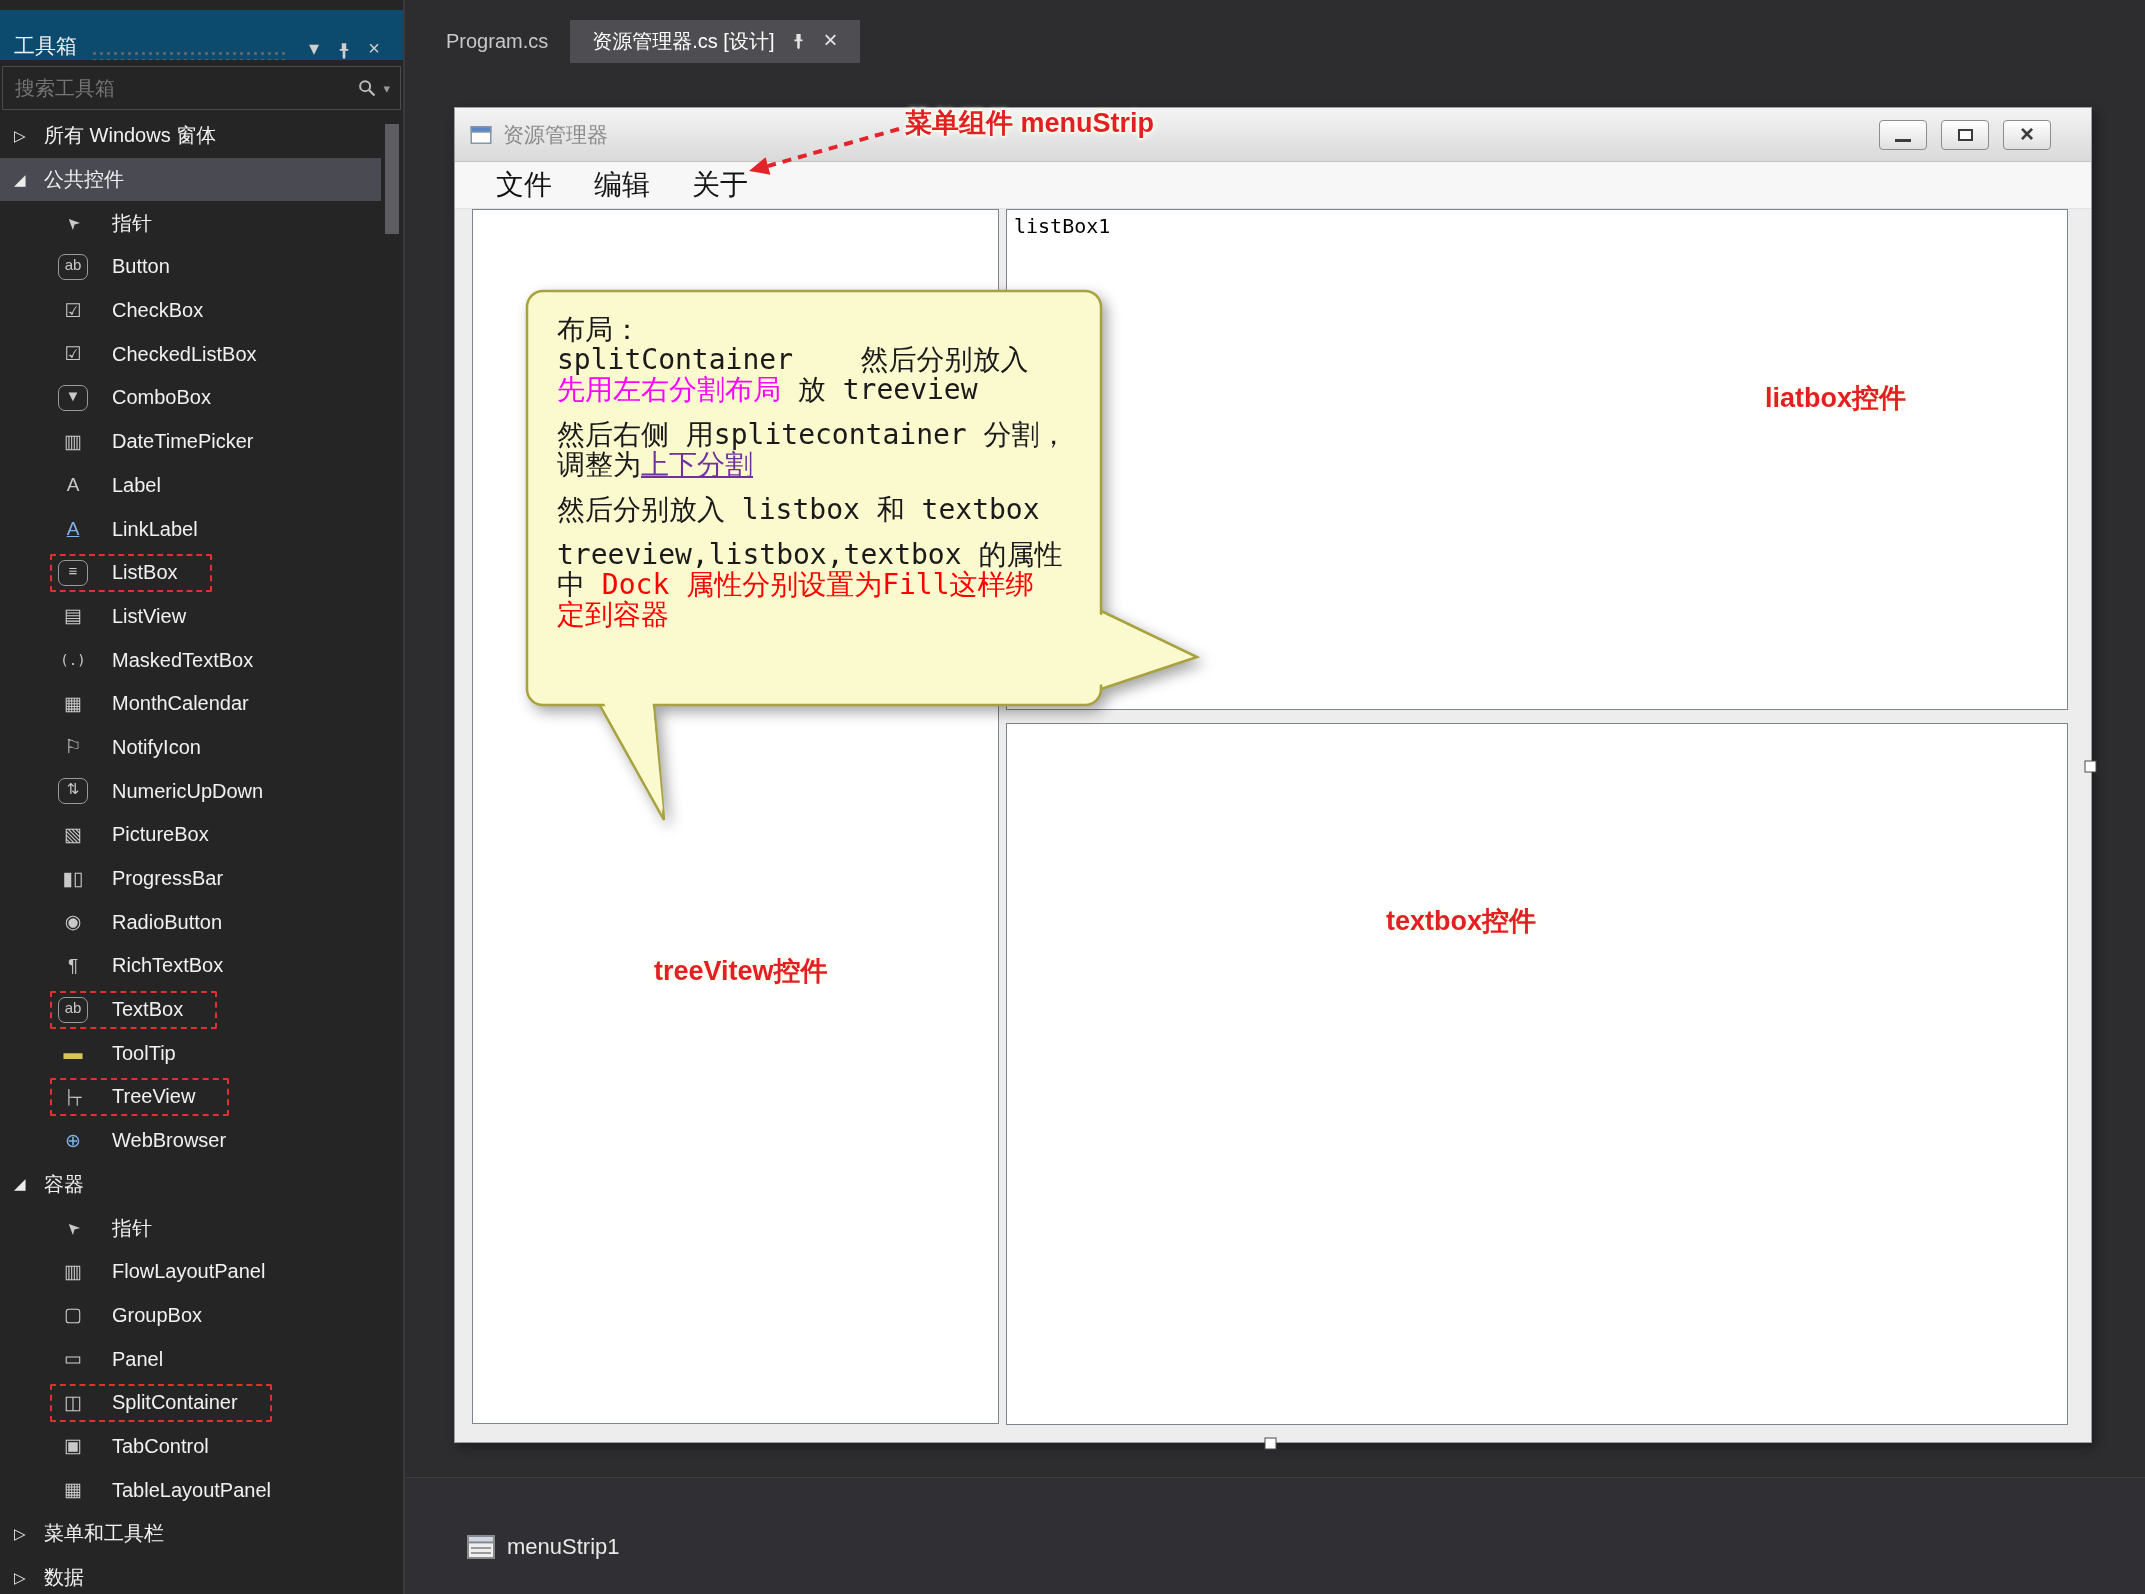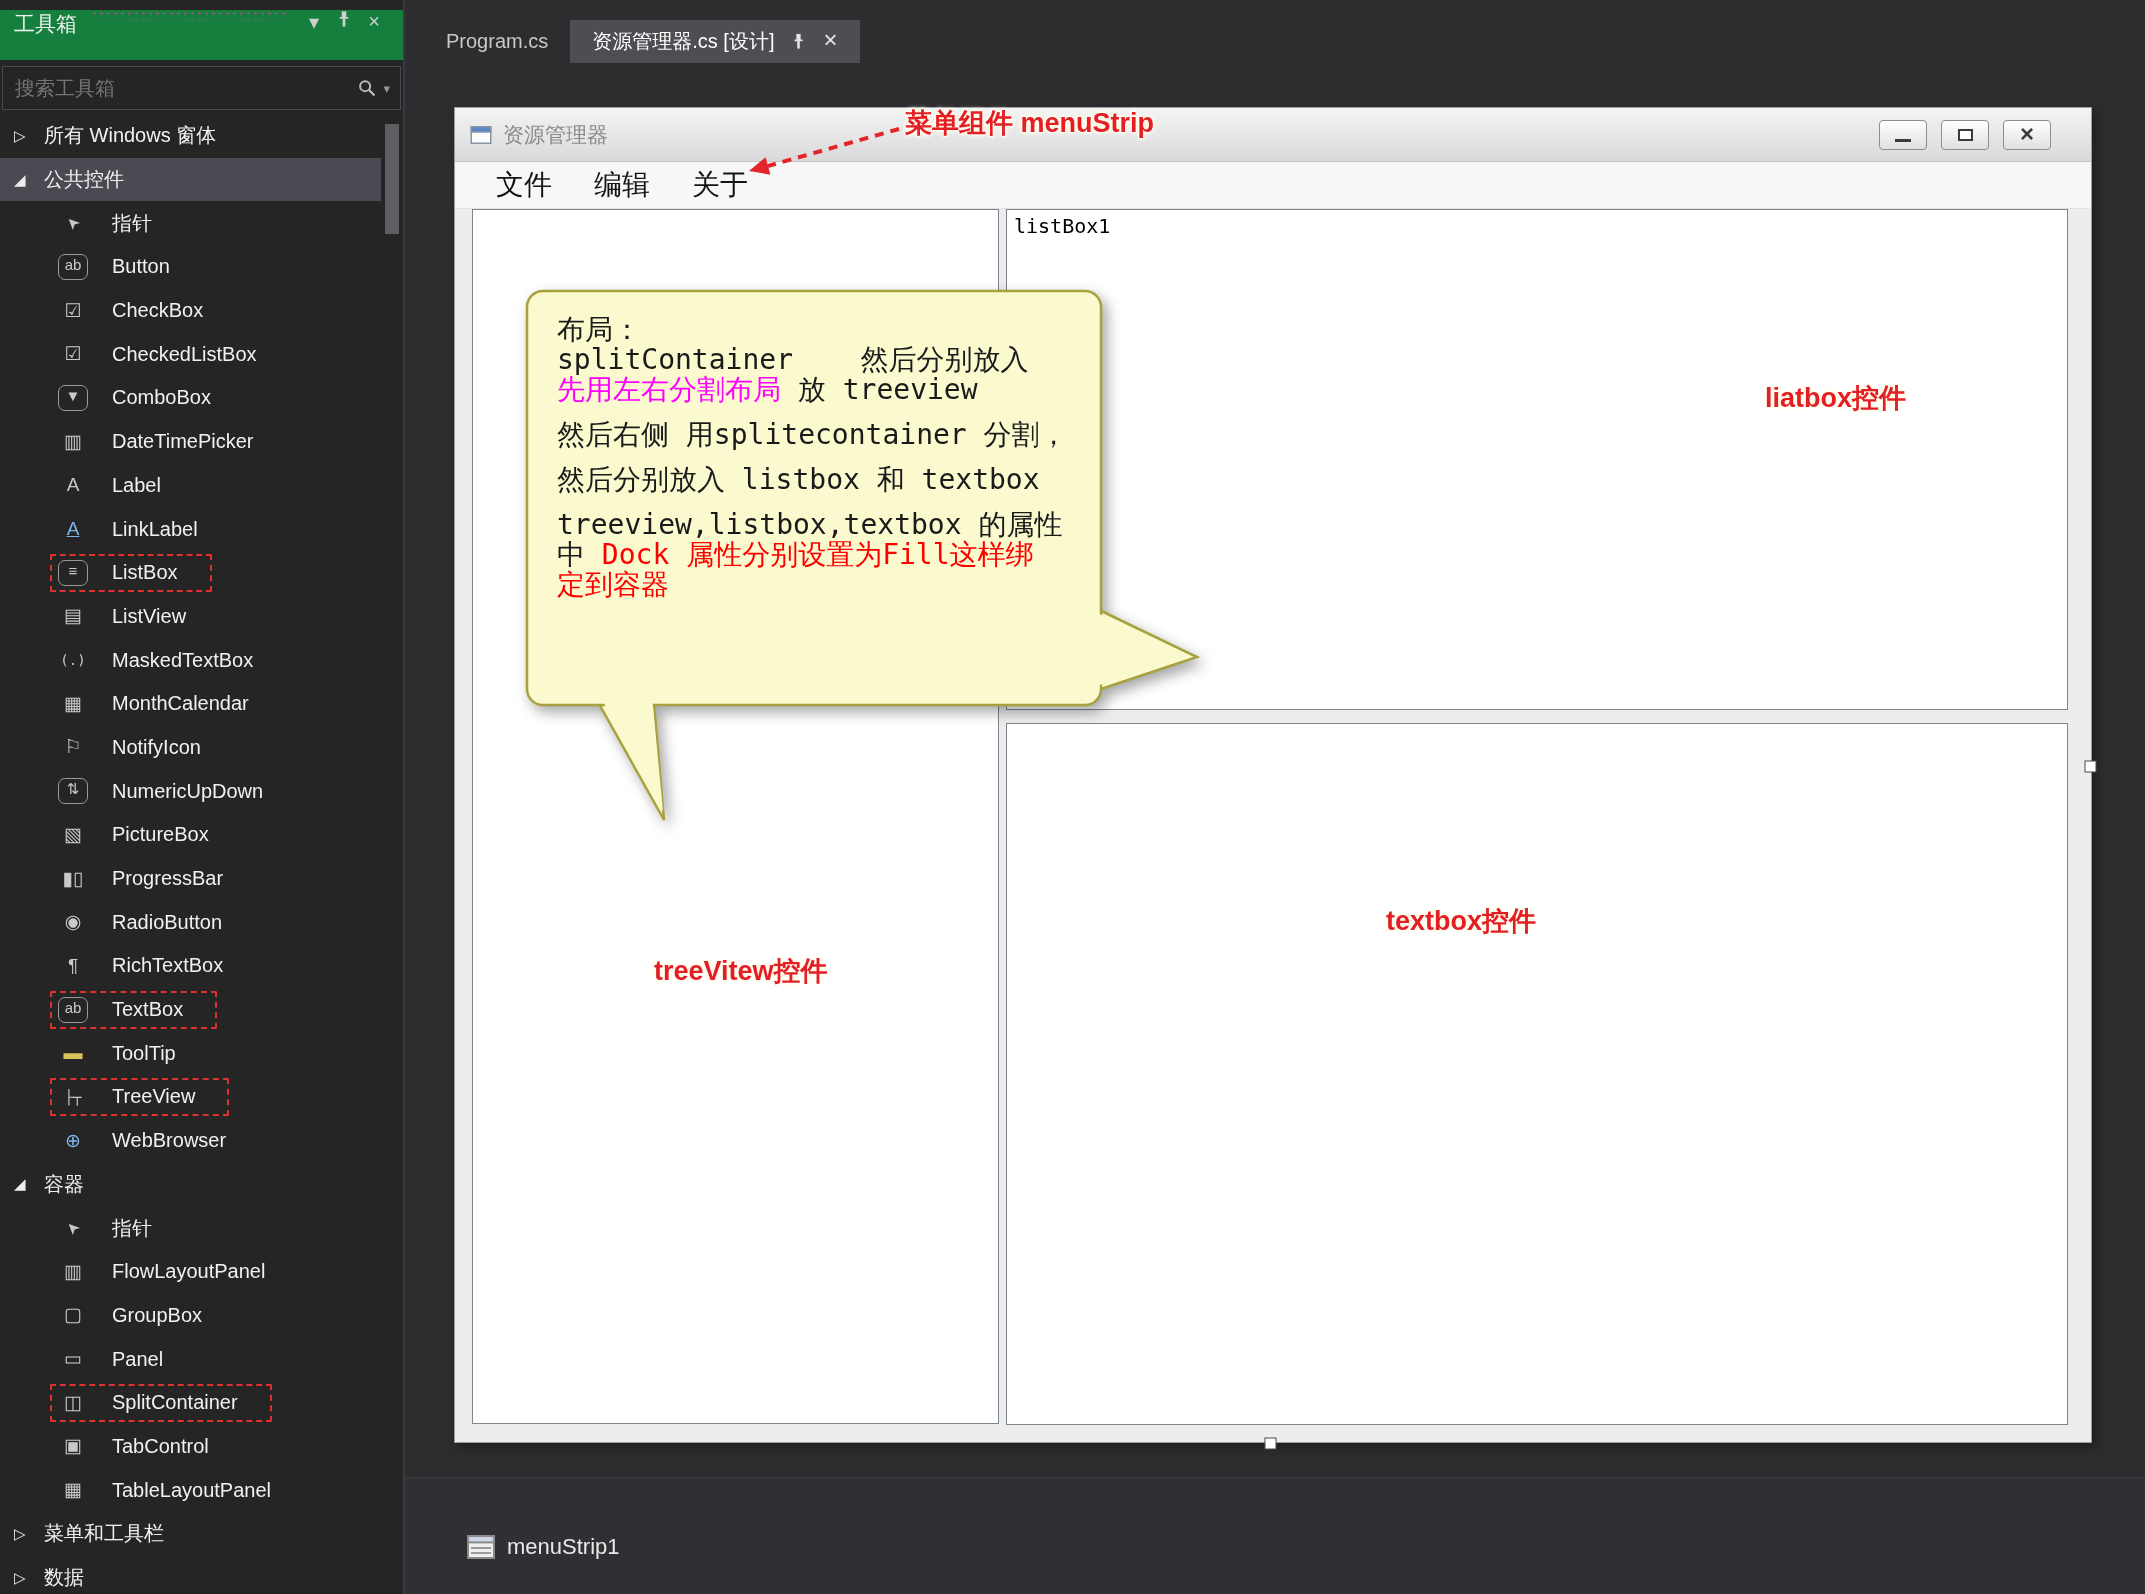--- a/index.html
+++ b/index.html
@@ -2,21 +2,21 @@
 <html style="--red: #ff0000; --magenta: #ff00ff; --purple: #7030a0; --annotation_red: #e31e24; --marker_red: #e0312e; --callout_bg: #fbf9ce; --callout_border: #a8a23e; --toolbox_selection: #4a4a52; --active_tab_bg: #4e4e52;"><head>
 <meta charset="utf-8">
 <style>
   *{box-sizing:border-box;margin:0;padding:0}
   html,body{width:2145px;height:1594px}
   body{background:#2d2d30;font-family:"Liberation Sans",sans-serif;overflow:hidden;position:relative}
   .screen{position:absolute;inset:0}
 
   
   .toolbox{position:absolute;left:0;top:0;width:405px;height:100%;background:#252526;border-right:2px solid #3a3a3e;color:#f1f1f1}
-  .tb-header{position:absolute;top:10px;left:0;right:0;height:50px;display:flex;align-items:flex-start;padding:0 14px;background:#15803d}
+  .tb-header{position:absolute;top:10px;left:0;right:0;height:50px;display:flex;align-items:flex-end;padding:0 14px;background:#0c4a6e}
   .tb-title{font-size:21px;color:#f1f1f1;white-space:nowrap}
   .tb-grip{flex:1;height:10px;margin:0 14px;background-image:radial-gradient(circle,#66666b 1.3px,transparent 1.8px);background-size:7px 7px}
   .tb-hicon{width:30px;text-align:center;color:#cfcfcf;font-size:20px;cursor:pointer;display:flex;align-items:center;justify-content:center}
   .tb-search{position:absolute;top:66px;left:2px;right:2px;height:44px;background:#252526;border:1px solid #4a4a50;display:flex;align-items:center}
   .tb-search input{flex:1;background:transparent;border:0;outline:0;color:#9a9a9a;font-size:20px;padding:0 12px;font-family:"Liberation Sans",sans-serif}
   .sicon{display:flex;align-items:center;gap:6px;margin-right:10px;color:#b5b5b5}
   .sarr{font-size:13px;color:#9a9a9a}
   .tb-list{position:absolute;top:114px;left:0;right:0;bottom:0;overflow:hidden;padding-right:22px}
   .tb-row{height:43.7px;display:flex;align-items:center;white-space:nowrap}
   .tb-group{padding-left:14px}
@@ -386,20 +386,21 @@
         <rect x="1680" y="698" width="11" height="11" fill="#ffffff" stroke="#4a4a4a"></rect>
         <rect x="860" y="1375" width="11" height="11" fill="#ffffff" stroke="#4a4a4a"></rect>
       </svg>
 
       <div class="callout-text">
           <div class="co-line"><span>布局：</span></div>
           <div class="co-line"><span>splitContainer    然后分别放入</span></div>
           <div class="co-line"><span style="color: rgb(255, 0, 255);">先用左右分割布局</span><span> 放 treeview</span></div>
           <div class="co-line empty"></div>
           <div class="co-line"><span>然后右侧 用splitecontainer 分割，</span></div>
+          <div class="co-line"><span>调整为</span><span style="color: rgb(112, 48, 160); text-decoration: underline;">上下分割</span></div>
           <div class="co-line empty"></div>
           <div class="co-line"><span>然后分别放入 listbox 和 textbox</span></div>
           <div class="co-line empty"></div>
           <div class="co-line"><span>treeview,listbox,textbox 的属性</span></div>
           <div class="co-line"><span>中 </span><span style="color: rgb(255, 0, 0);">Dock</span><span style="color: rgb(255, 0, 0);"> 属性分别设置为Fill这样绑</span></div>
           <div class="co-line"><span style="color: rgb(255, 0, 0);">定到容器</span></div>
         </div>
 
       <div class="anno" style="left:500px;top:42px">菜单组件 menuStrip</div>
       <div class="anno" style="left:1360px;top:317px">liatbox控件</div>

